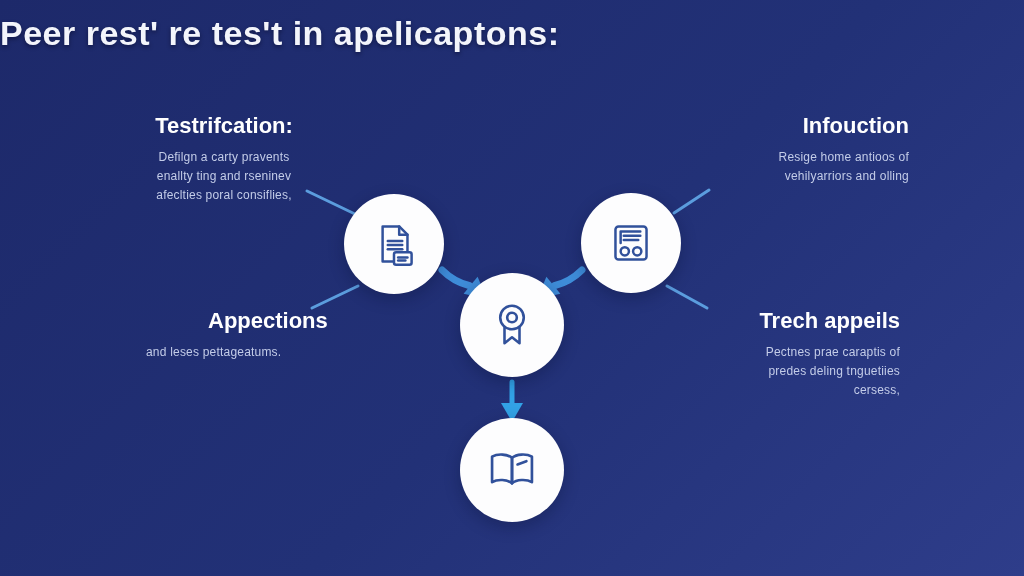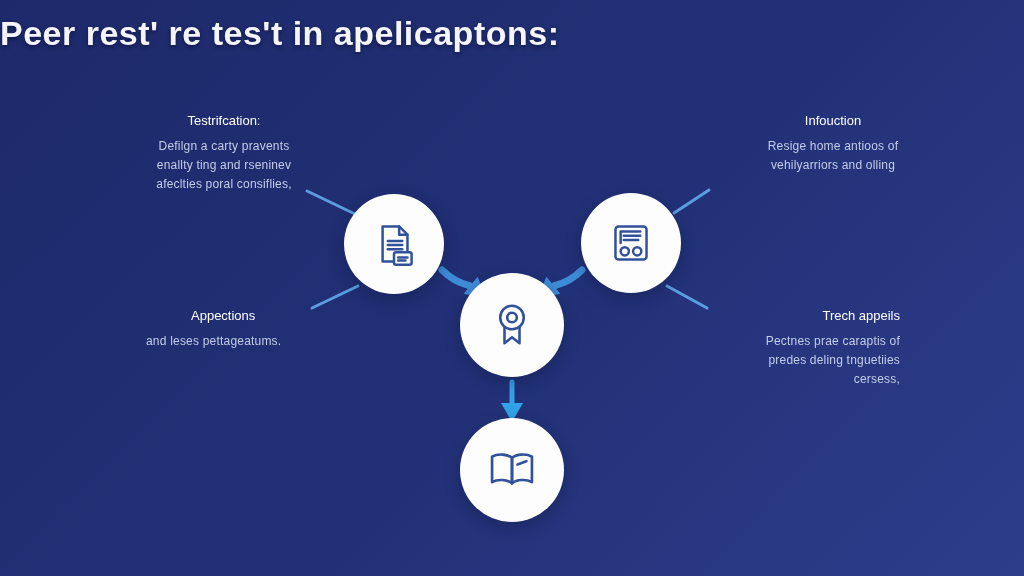--- a/index.html
+++ b/index.html
@@ -7,26 +7,26 @@
     position:relative;width:1024px;height:576px;overflow:hidden;
     background:linear-gradient(135deg,#1d296a 0%,#223177 55%,#2e3d8a 100%);
     font-family:"Liberation Sans","DejaVu Sans",sans-serif;
   }
   .title{
     position:absolute;top:14px;left:0;width:100%;margin:0;text-align:left;
     color:#f3f5fb;font-size:34px;font-weight:700;letter-spacing:.5px;
     text-shadow:0 2px 4px rgba(0,0,25,.45);
   }
   .block{position:absolute;color:#c3cce8;}
-  .block .heading{color:#ffffff;font-size:13px;font-weight:400;margin:0 0 9px 0;}
+  .block .heading{color:#ffffff;font-size:22px;font-weight:700;margin:0 0 9px 0;}
   .block .line{font-size:12px;line-height:19px;letter-spacing:.2px;}
   #block-tl{left:116px;top:113px;width:216px;text-align:center;}
   #block-bl{left:146px;top:308px;width:170px;text-align:left;}
-  #block-bl .heading{margin-left:45px;}
-  #block-tr{left:727px;top:113px;width:212px;text-align:center;}
+  #block-bl .heading{margin-left:62px;}
+  #block-tr{left:697px;top:113px;width:212px;text-align:right;}
   #block-br{left:725px;top:308px;width:175px;text-align:right;}
   .overlay{position:absolute;left:0;top:0;width:1024px;height:576px;}
   .circle{
     position:absolute;background:#fdfdfe;border-radius:50%;
     display:flex;align-items:center;justify-content:center;
     box-shadow:0 5px 16px rgba(8,14,48,.30);
   }
   #circle-doc{left:344px;top:194px;width:100px;height:100px;}
   #circle-card{left:581px;top:193px;width:100px;height:100px;}
   #circle-award{left:460px;top:273px;width:104px;height:104px;}

